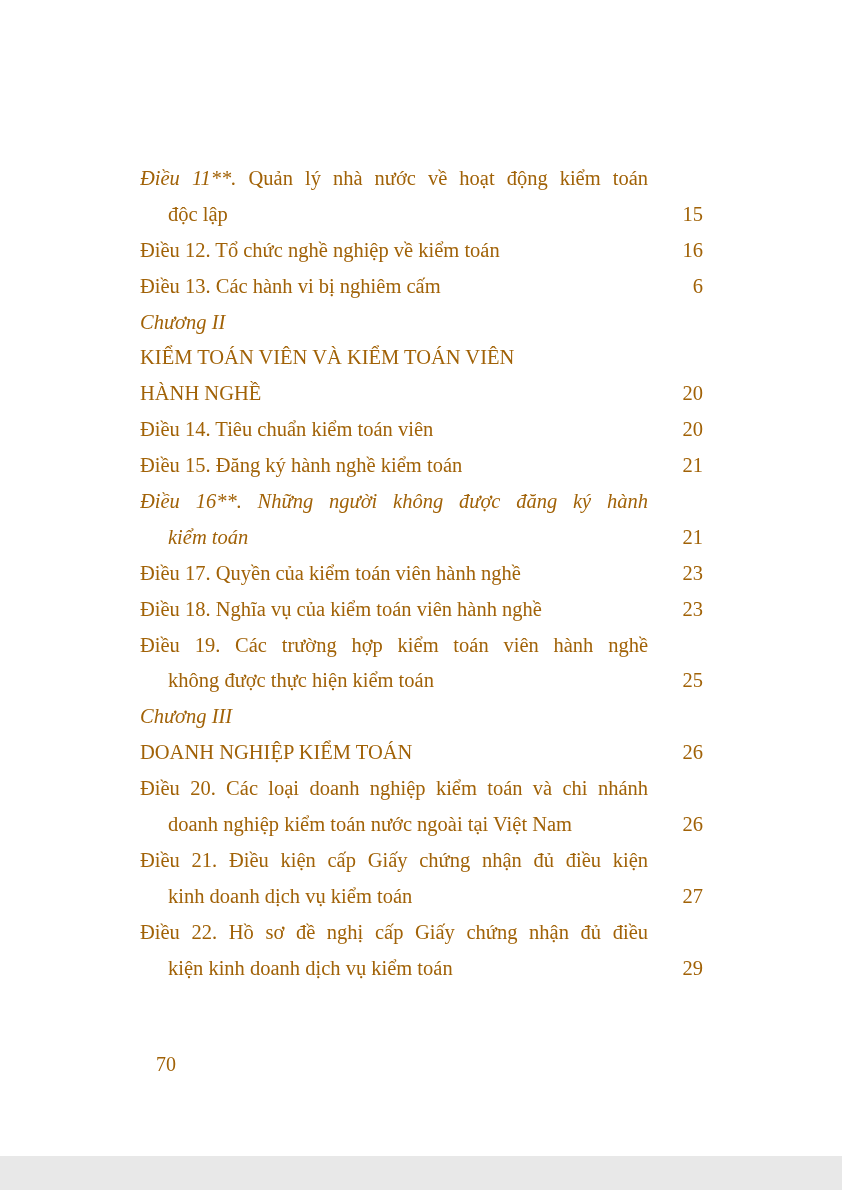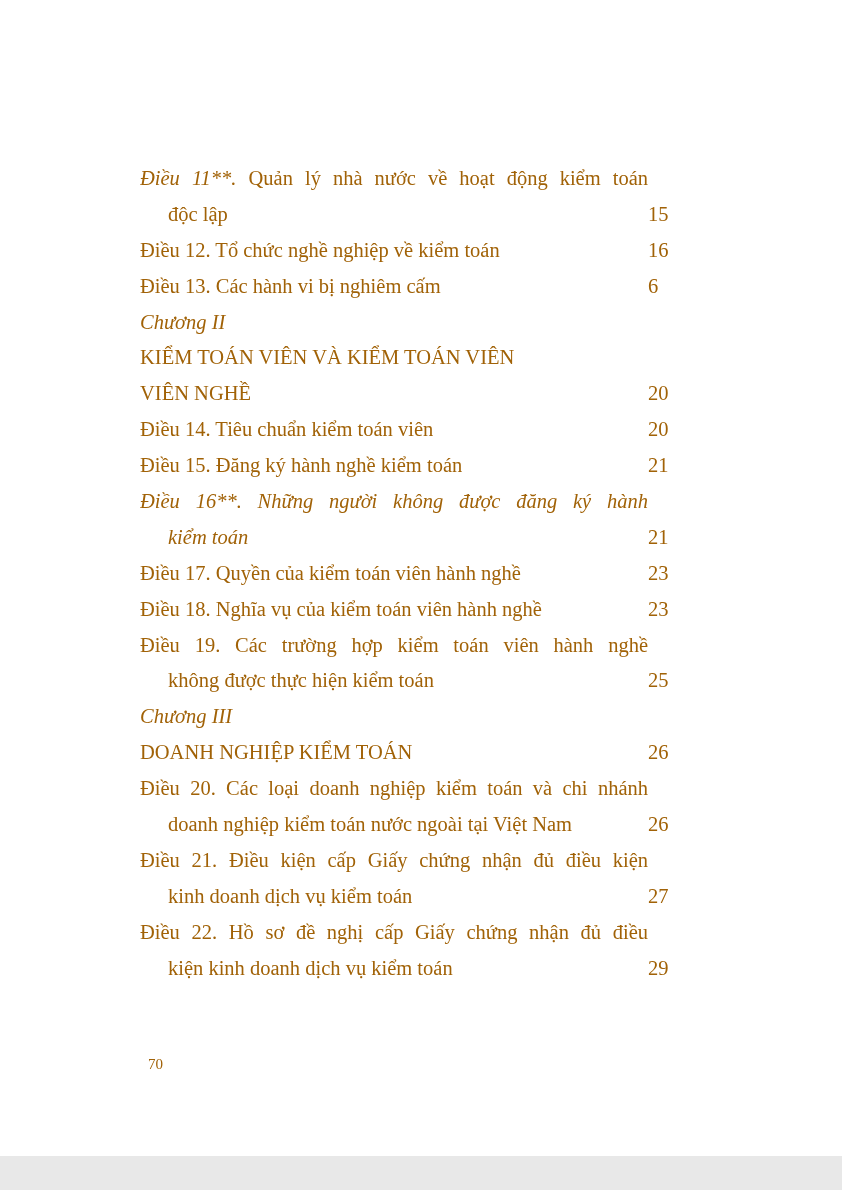--- a/index.html
+++ b/index.html
@@ -44,28 +44,28 @@
     white-space: normal;
     overflow: hidden;
     height: 35.9px;
   }
   .line .t.center {
     text-align: left;
     padding-right: 42px;
   }
   .line .p {
     flex: 1 1 auto;
-    text-align: left;
+    text-align: right;
   }
   .italic { font-style: italic; }
   .footer-num {
     position: absolute;
-    left: 148px;
+    left: 156px;
     top: 1049px;
-    font-size: 15px;
+    font-size: 20px;
     line-height: 30px;
   }
 </style>
 </head>
 <body>
 
 <div class="page">
   <div class="toc">
       <div class="line">
         <div class="t justify"><span class="italic">Điều 11**.</span><span> Quản lý nhà nước về hoạt động kiểm toán</span></div>
@@ -85,21 +85,21 @@
       </div>
       <div class="line">
         <div class="t center"><span class="italic">Chương II</span></div>
         <div class="p"></div>
       </div>
       <div class="line">
         <div class="t center"><span>KIỂM TOÁN VIÊN VÀ KIỂM TOÁN VIÊN</span></div>
         <div class="p"></div>
       </div>
       <div class="line">
-        <div class="t center"><span>VIÊN NGHỀ</span></div>
+        <div class="t center"><span>HÀNH NGHỀ</span></div>
         <div class="p">20</div>
       </div>
       <div class="line">
         <div class="t"><span>Điều 14. Tiêu chuẩn kiểm toán viên</span></div>
         <div class="p">20</div>
       </div>
       <div class="line">
         <div class="t"><span>Điều 15. Đăng ký hành nghề kiểm toán</span></div>
         <div class="p">21</div>
       </div>

